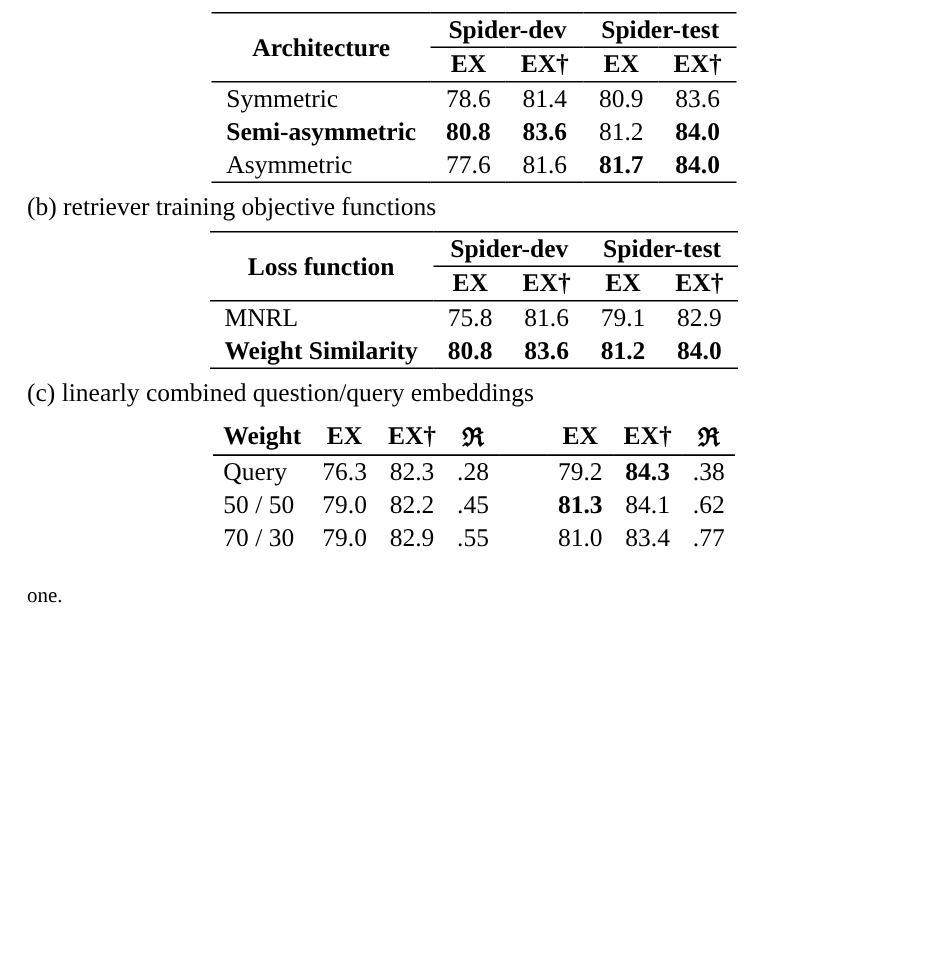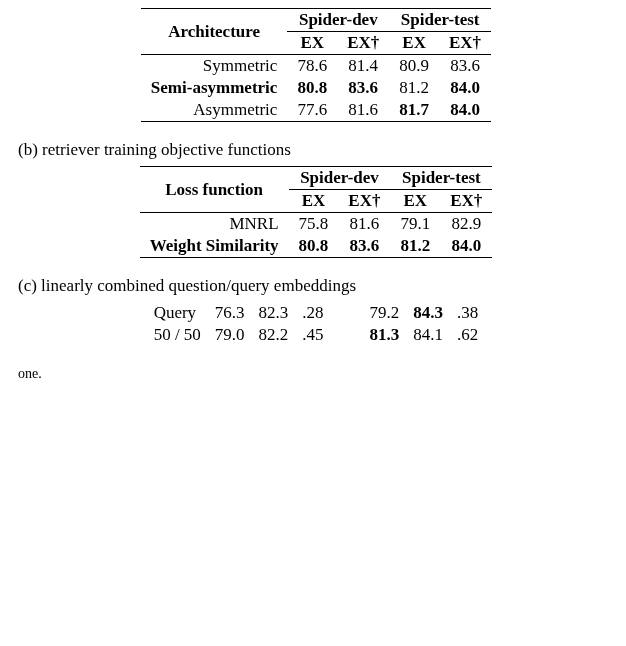--- a/index.html
+++ b/index.html
@@ -5,21 +5,21 @@
   body {
     font-family: "Times New Roman", Times, serif;
     font-size: 17px;
     color: #000;
     background: #fff;
     margin: 0;
     padding: 8px 12px 8px 18px;
     width: 626px;
     box-sizing: border-box;
   }
-  .table-block { margin-bottom: 18px; }
+  .table-block { margin-bottom: 6px; }
   table {
     border-collapse: collapse;
     margin: 0 auto;
     font-size: 17px;
   }
   th, td {
     padding: 1px 10px;
     text-align: center;
     vertical-align: middle;
   }
@@ -27,21 +27,21 @@
   .caption {
     text-align: left;
     margin: 2px 0 6px 0;
     font-size: 17px;
   }
   .hr-top { border-top: 1.5px solid #000; }
   .hr-bot { border-bottom: 1.5px solid #000; }
   .hr-thin-bot { border-bottom: 1px solid #000; }
   .group-header { font-weight: bold; }
   .sub-header { font-weight: bold; }
-  .rowlabel { text-align: right; }
+  .rowlabel { text-align: left; }
   .narrow td, .narrow th { padding: 1px 7px; }
   .col-gap { width: 18px; }
   .footer-cut {
     font-size: 14px;
     margin-top: 20px;
   }
 </style>
 </head>
 <body>
 
@@ -120,20 +120,30 @@
         </tr>
       </tbody>
   </table>
 </div>
 
 <div class="caption">(c) linearly combined question/query embeddings</div>
 
 <div class="table-block">
   <table class="narrow">
     <tbody>
+    <tr>
+      <th class="group-header hr-thin-bot" style="text-align:left">Weight</th>
+      <th class="sub-header hr-thin-bot">EX</th>
+      <th class="sub-header hr-thin-bot">EX†</th>
+      <th class="sub-header hr-thin-bot">ℜ</th>
+      <th class="col-gap hr-thin-bot"></th>
+      <th class="sub-header hr-thin-bot">EX</th>
+      <th class="sub-header hr-thin-bot">EX†</th>
+      <th class="sub-header hr-thin-bot">ℜ</th>
+    </tr>
     </tbody>
       <tbody id="tableC-body">
         <tr>
           <td style="text-align: left;">Query</td>
           <td>76.3</td>
           <td>82.3</td>
           <td>.28</td>
           <td class="col-gap"></td>
           <td>79.2</td>
           <td class="bold">84.3</td>
@@ -142,17 +152,27 @@
         <tr>
           <td style="text-align: left;">50 / 50</td>
           <td>79.0</td>
           <td>82.2</td>
           <td>.45</td>
           <td class="col-gap"></td>
           <td class="bold">81.3</td>
           <td>84.1</td>
           <td>.62</td>
         </tr>
+        <tr>
+          <td style="text-align: left;">70 / 30</td>
+          <td>79.0</td>
+          <td>82.9</td>
+          <td>.55</td>
+          <td class="col-gap"></td>
+          <td>81.0</td>
+          <td>83.4</td>
+          <td>.77</td>
+        </tr>
       </tbody>
   </table>
 </div>
 
 <div class="footer-cut">one.</div>
 
 </body></html>

